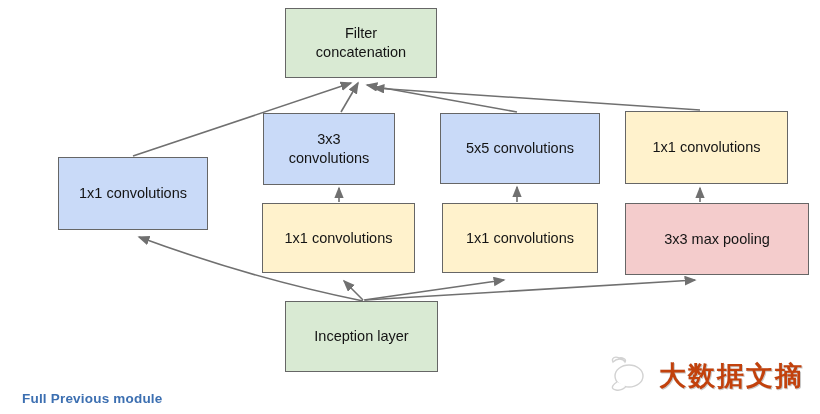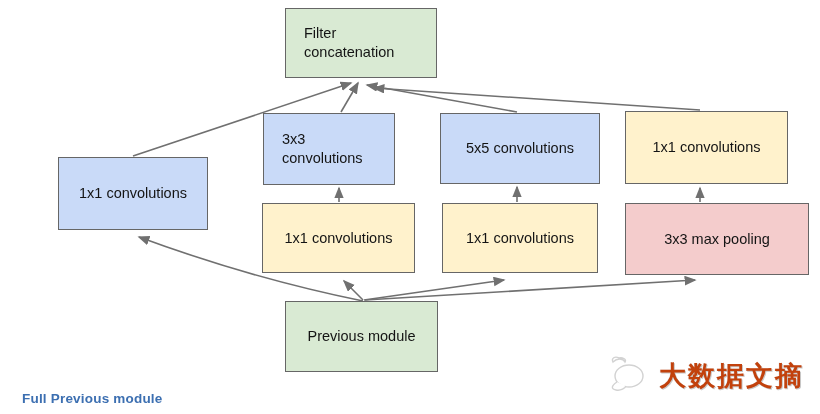--- a/index.html
+++ b/index.html
@@ -20,21 +20,21 @@
     left: 0; top: 0;
     width: 820px; height: 414px;
     z-index: 1;
   }
   .node {
     position: absolute;
     z-index: 2;
     display: flex;
     align-items: center;
     justify-content: center;
-    text-align: left;
+    text-align: center;
     box-sizing: border-box;
     border: 1.6px solid #666666;
     font-size: 14.5px;
     color: #141414;
     line-height: 1.3;
     padding: 4px 18px;
   }
   .caption {
     position: absolute;
     left: 22px;
@@ -106,21 +106,21 @@
       <div class="node" style="left: 262px; top: 203px; width: 153px; height: 70px; background: rgb(255, 242, 204); border-color: rgb(102, 102, 102);">
         <span>1x1 convolutions</span>
       </div>
       <div class="node" style="left: 442px; top: 203px; width: 156px; height: 70px; background: rgb(255, 242, 204); border-color: rgb(102, 102, 102);">
         <span>1x1 convolutions</span>
       </div>
       <div class="node" style="left: 625px; top: 203px; width: 184px; height: 72px; background: rgb(244, 204, 204); border-color: rgb(102, 102, 102);">
         <span>3x3 max pooling</span>
       </div>
       <div class="node" style="left: 285px; top: 301px; width: 153px; height: 71px; background: rgb(217, 234, 211); border-color: rgb(102, 102, 102);">
-        <span>Previous module</span>
+        <span>Inception layer</span>
       </div>
     </div>
 
   <div class="caption" style="color: rgb(60, 111, 177);">Full Previous module</div>
 
   <div class="watermark">
     <span>
       <svg width="46" height="36" viewBox="0 0 46 36" xmlns="http://www.w3.org/2000/svg">
         <g fill="#ffffff" stroke="#d2d2d2" stroke-width="1.4">
           <path d="M6,6 C10,2 16,2 18,6 C20,3 15,1 12,2 C8,0 4,2 6,6 Z"></path>

